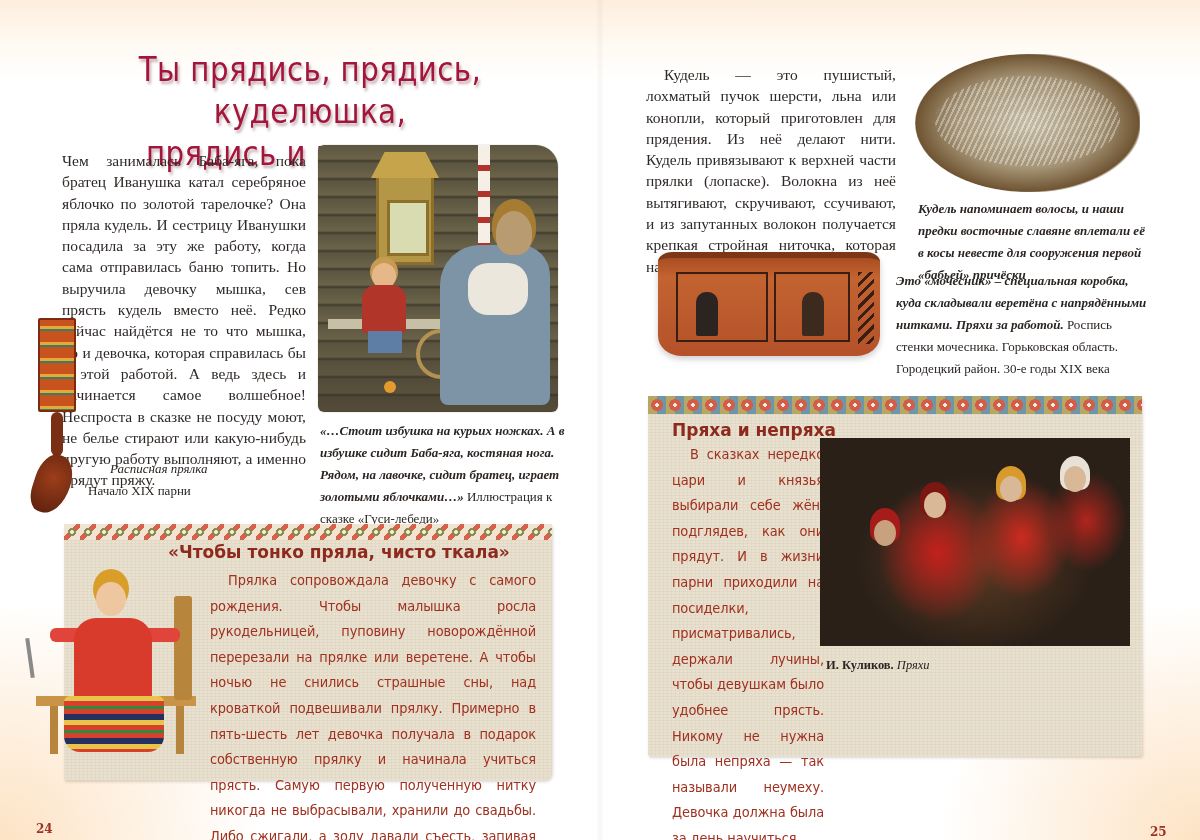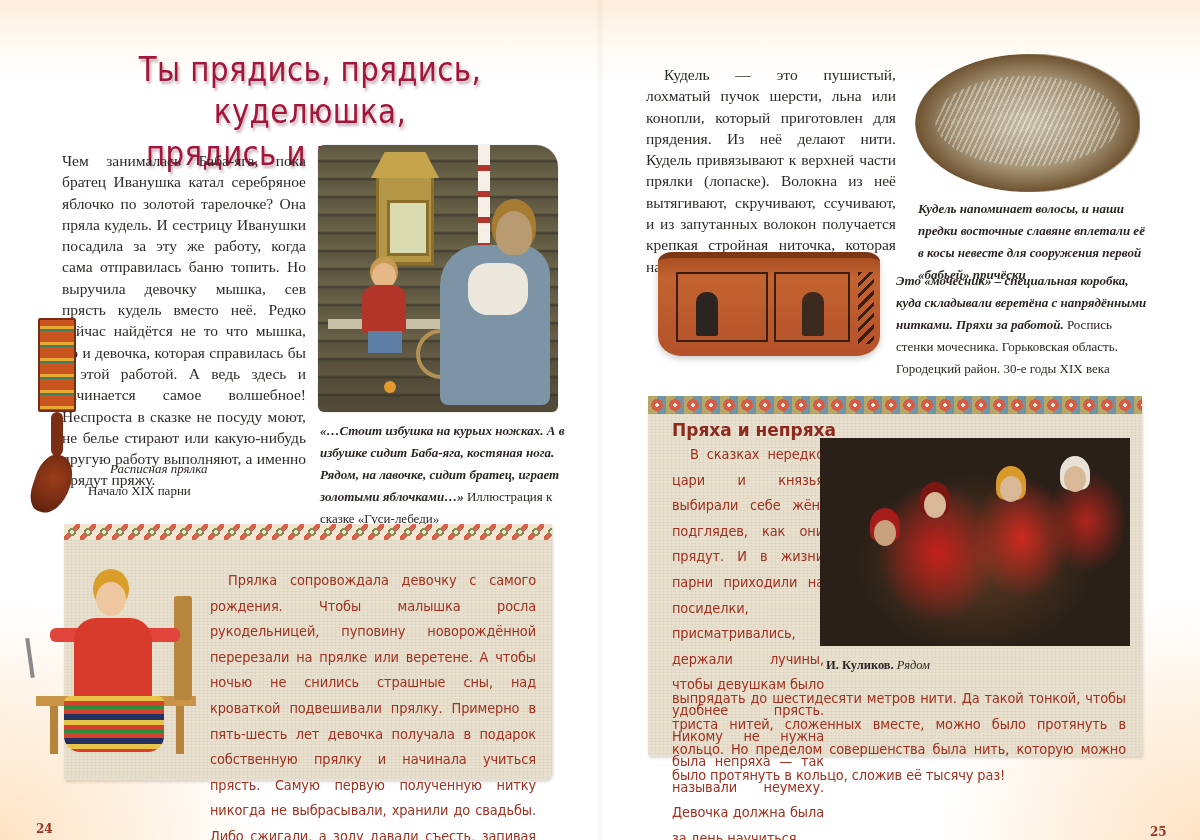--- a/index.html
+++ b/index.html
@@ -194,20 +194,21 @@
   <div class="izba-ball"></div>
 </div>
 
 <div class="abs caption" style="left:320px; top:420px; width:250px;font-family:Liberation Serif, serif;">
   <i>«…Стоит избушка на курьих ножках. А в избушке сидит Баба-яга, костяная нога. Рядом, на лавочке, сидит братец, играет золотыми яблочками…»</i>
   <span>Иллюстрация к сказке «Гуси-лебеди»</span>
 </div>
 
 <div class="abs panel panel-left">
   <div class="ornament-strip"></div>
+  <div class="abs panel-heading" style="left:104px; top:18px;">«Чтобы тонко пряла, чисто ткала»</div>
   <div class="abs panel-text" style="left:146px; top:44px; width:326px; text-indent:18px;">Прялка сопровождала девочку с самого рождения. Чтобы малышка росла рукодельницей, пуповину новорождённой перерезали на прялке или веретене. А чтобы ночью не снились страшные сны, над кроваткой подвешивали прялку. Примерно в пять-шесть лет девочка получала в подарок собственную прялку и начинала учиться прясть. Самую первую полученную нитку никогда не выбрасывали, хранили до свадьбы. Либо сжигали, а золу давали съесть, запивая водой. Считалось, что тогда девочка вырастет очень хорошей пряхой.</div>
 </div>
 
 <div class="abs spinner-girl">
   <div class="girl-bench"></div>
   <div class="girl-bench-leg1"></div>
   <div class="girl-bench-leg2"></div>
   <div class="girl-pryalka"></div>
   <div class="girl-arms"></div>
   <div class="girl-body"></div>
@@ -240,24 +241,23 @@
 
 <div class="abs caption" style="left:896px; top:270px; width:254px;">
   <i>Это «мочесник» – специальная коробка, куда складывали веретёна с напрядёнными нитками. Пряхи за работой.</i>
   <span>Роспись стенки мочесника. Горьковская область. Городецкий район. 30-е годы XIX века</span>
 </div>
 
 <div class="abs panel panel-right">
   <div class="ornament-strip-right"></div>
   <div class="abs panel-heading" style="left:24px; top:24px;">Пряха и непряха</div>
   <div class="abs panel-text" style="left:24px; top:46px; width:152px; text-indent:18px;">В сказках нередко цари и князья выбирали себе жён, подглядев, как они прядут. И в жизни парни приходили на посиделки, присматривались, держали лучины, чтобы девушкам было удобнее прясть. Никому не нужна была непряха — так называли неумеху. Девочка должна была за день научиться</div>
-  <div class="abs panel-text" style="left:24px; top:290px; width:454px;">выпрядать до шестидесяти метров нити. Да такой тонкой, чтобы триста нитей, сложенных вместе, можно было протянуть в кольцо. Но пределом совершенства была нить, которую можно было протянуть в кольцо, сложив её тысячу раз!</div>
   <div class="abs caption" style="left:178px; top:258px; font-size:12.5px;">
     <b>И. Куликов.</b>
-    <i style="font-weight:normal;">Рядом</i>
+    <i style="font-weight:normal;">Пряхи</i>
   </div>
 </div>
 
 <div class="abs painting-kulikov">
   <div class="k-scarf" style="left:100px; top:44px; background:#7a1713;"></div>
   <div class="k-head" style="left:104px; top:54px;"></div>
   <div class="k-scarf" style="left:176px; top:28px; background:#d89a2a;"></div>
   <div class="k-head" style="left:180px; top:38px;"></div>
   <div class="k-scarf" style="left:240px; top:18px; background:#e8e2d6;"></div>
   <div class="k-head" style="left:244px; top:28px;"></div>

